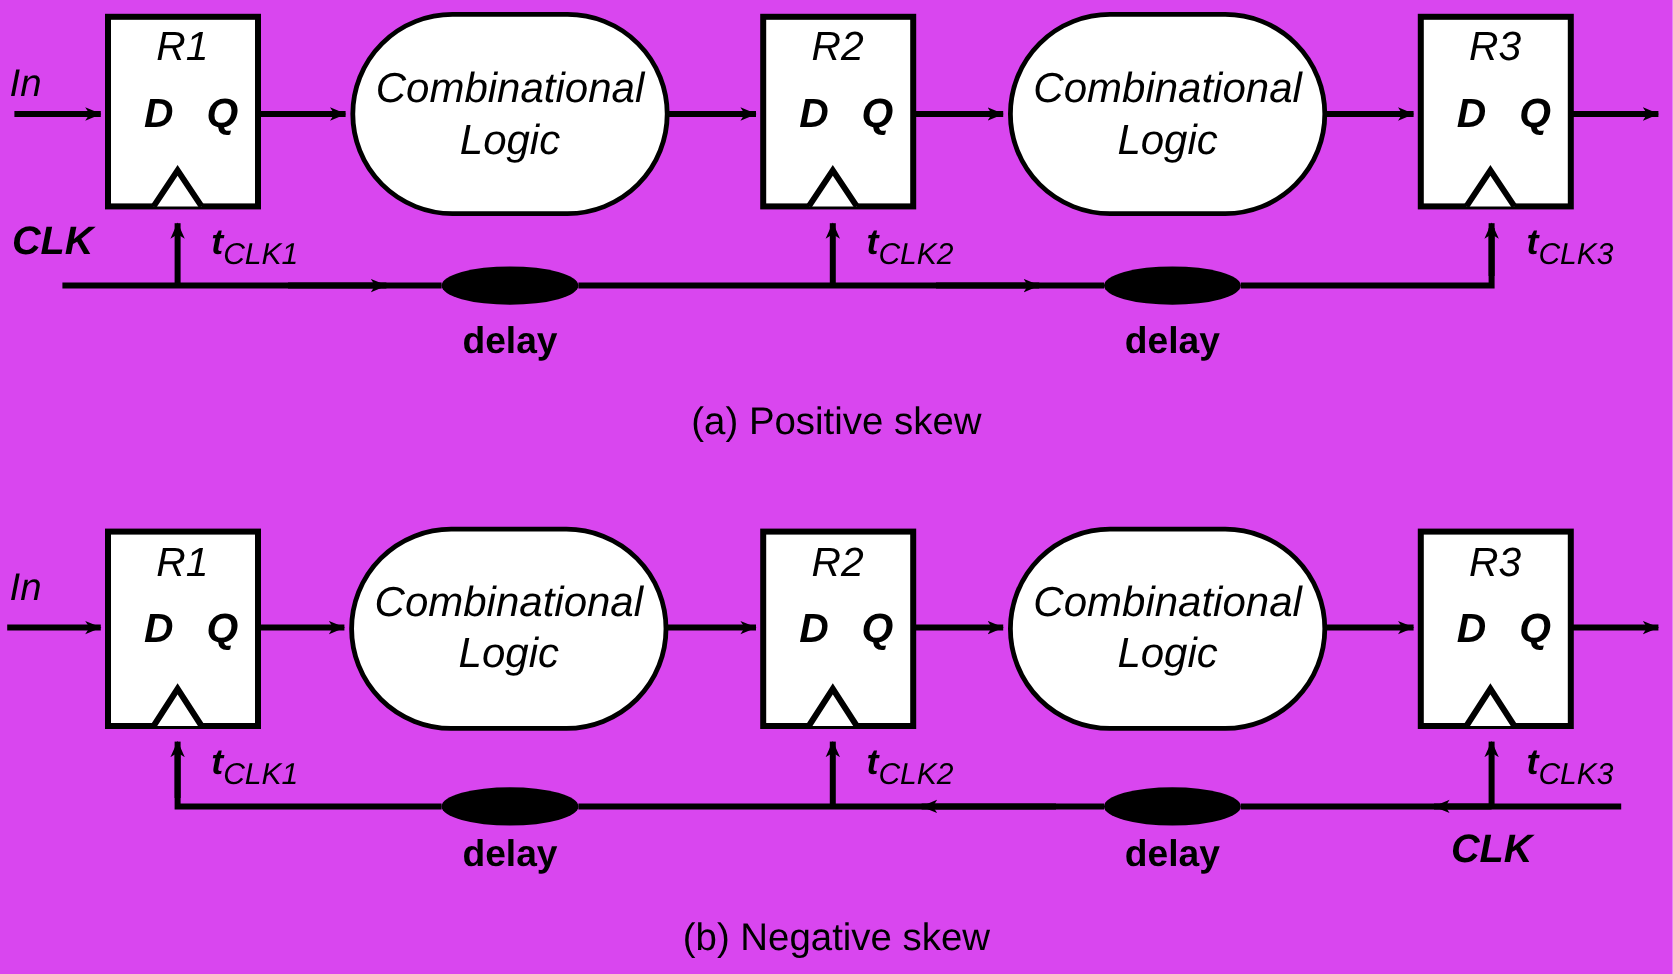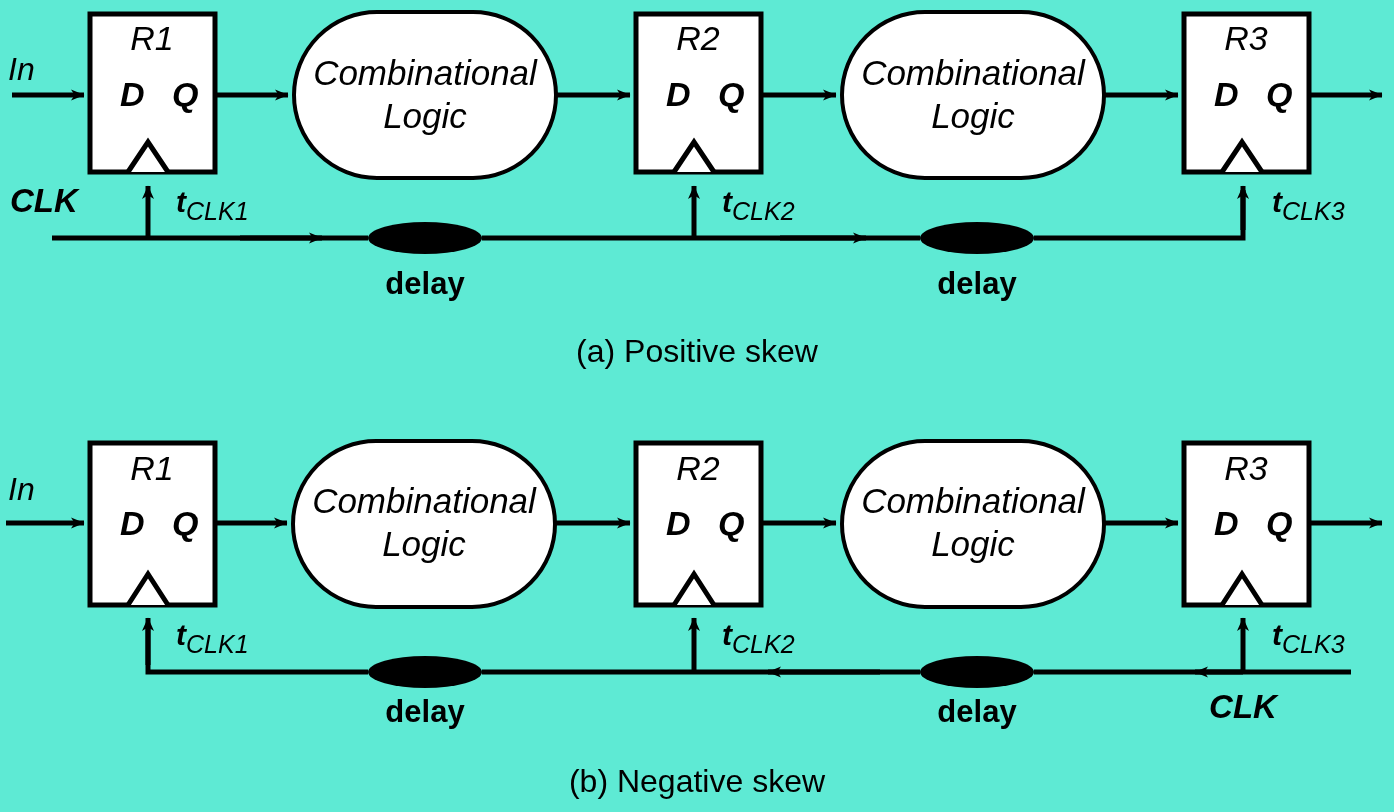--- a/index.html
+++ b/index.html
@@ -10,21 +10,21 @@
   body {
     width: 1394px;
     height: 812px;
     font-family: "Liberation Sans", sans-serif;
     overflow: hidden;
   }
   #root {
     position: relative;
     width: 1394px;
     height: 812px;
-    background: #5eead4;
+    background: #d946ef;
   }
   svg.diagram {
     position: absolute;
     left: 0;
     top: 0;
     width: 1394px;
     height: 812px;
   }
   .wire {
     stroke: #000000;

